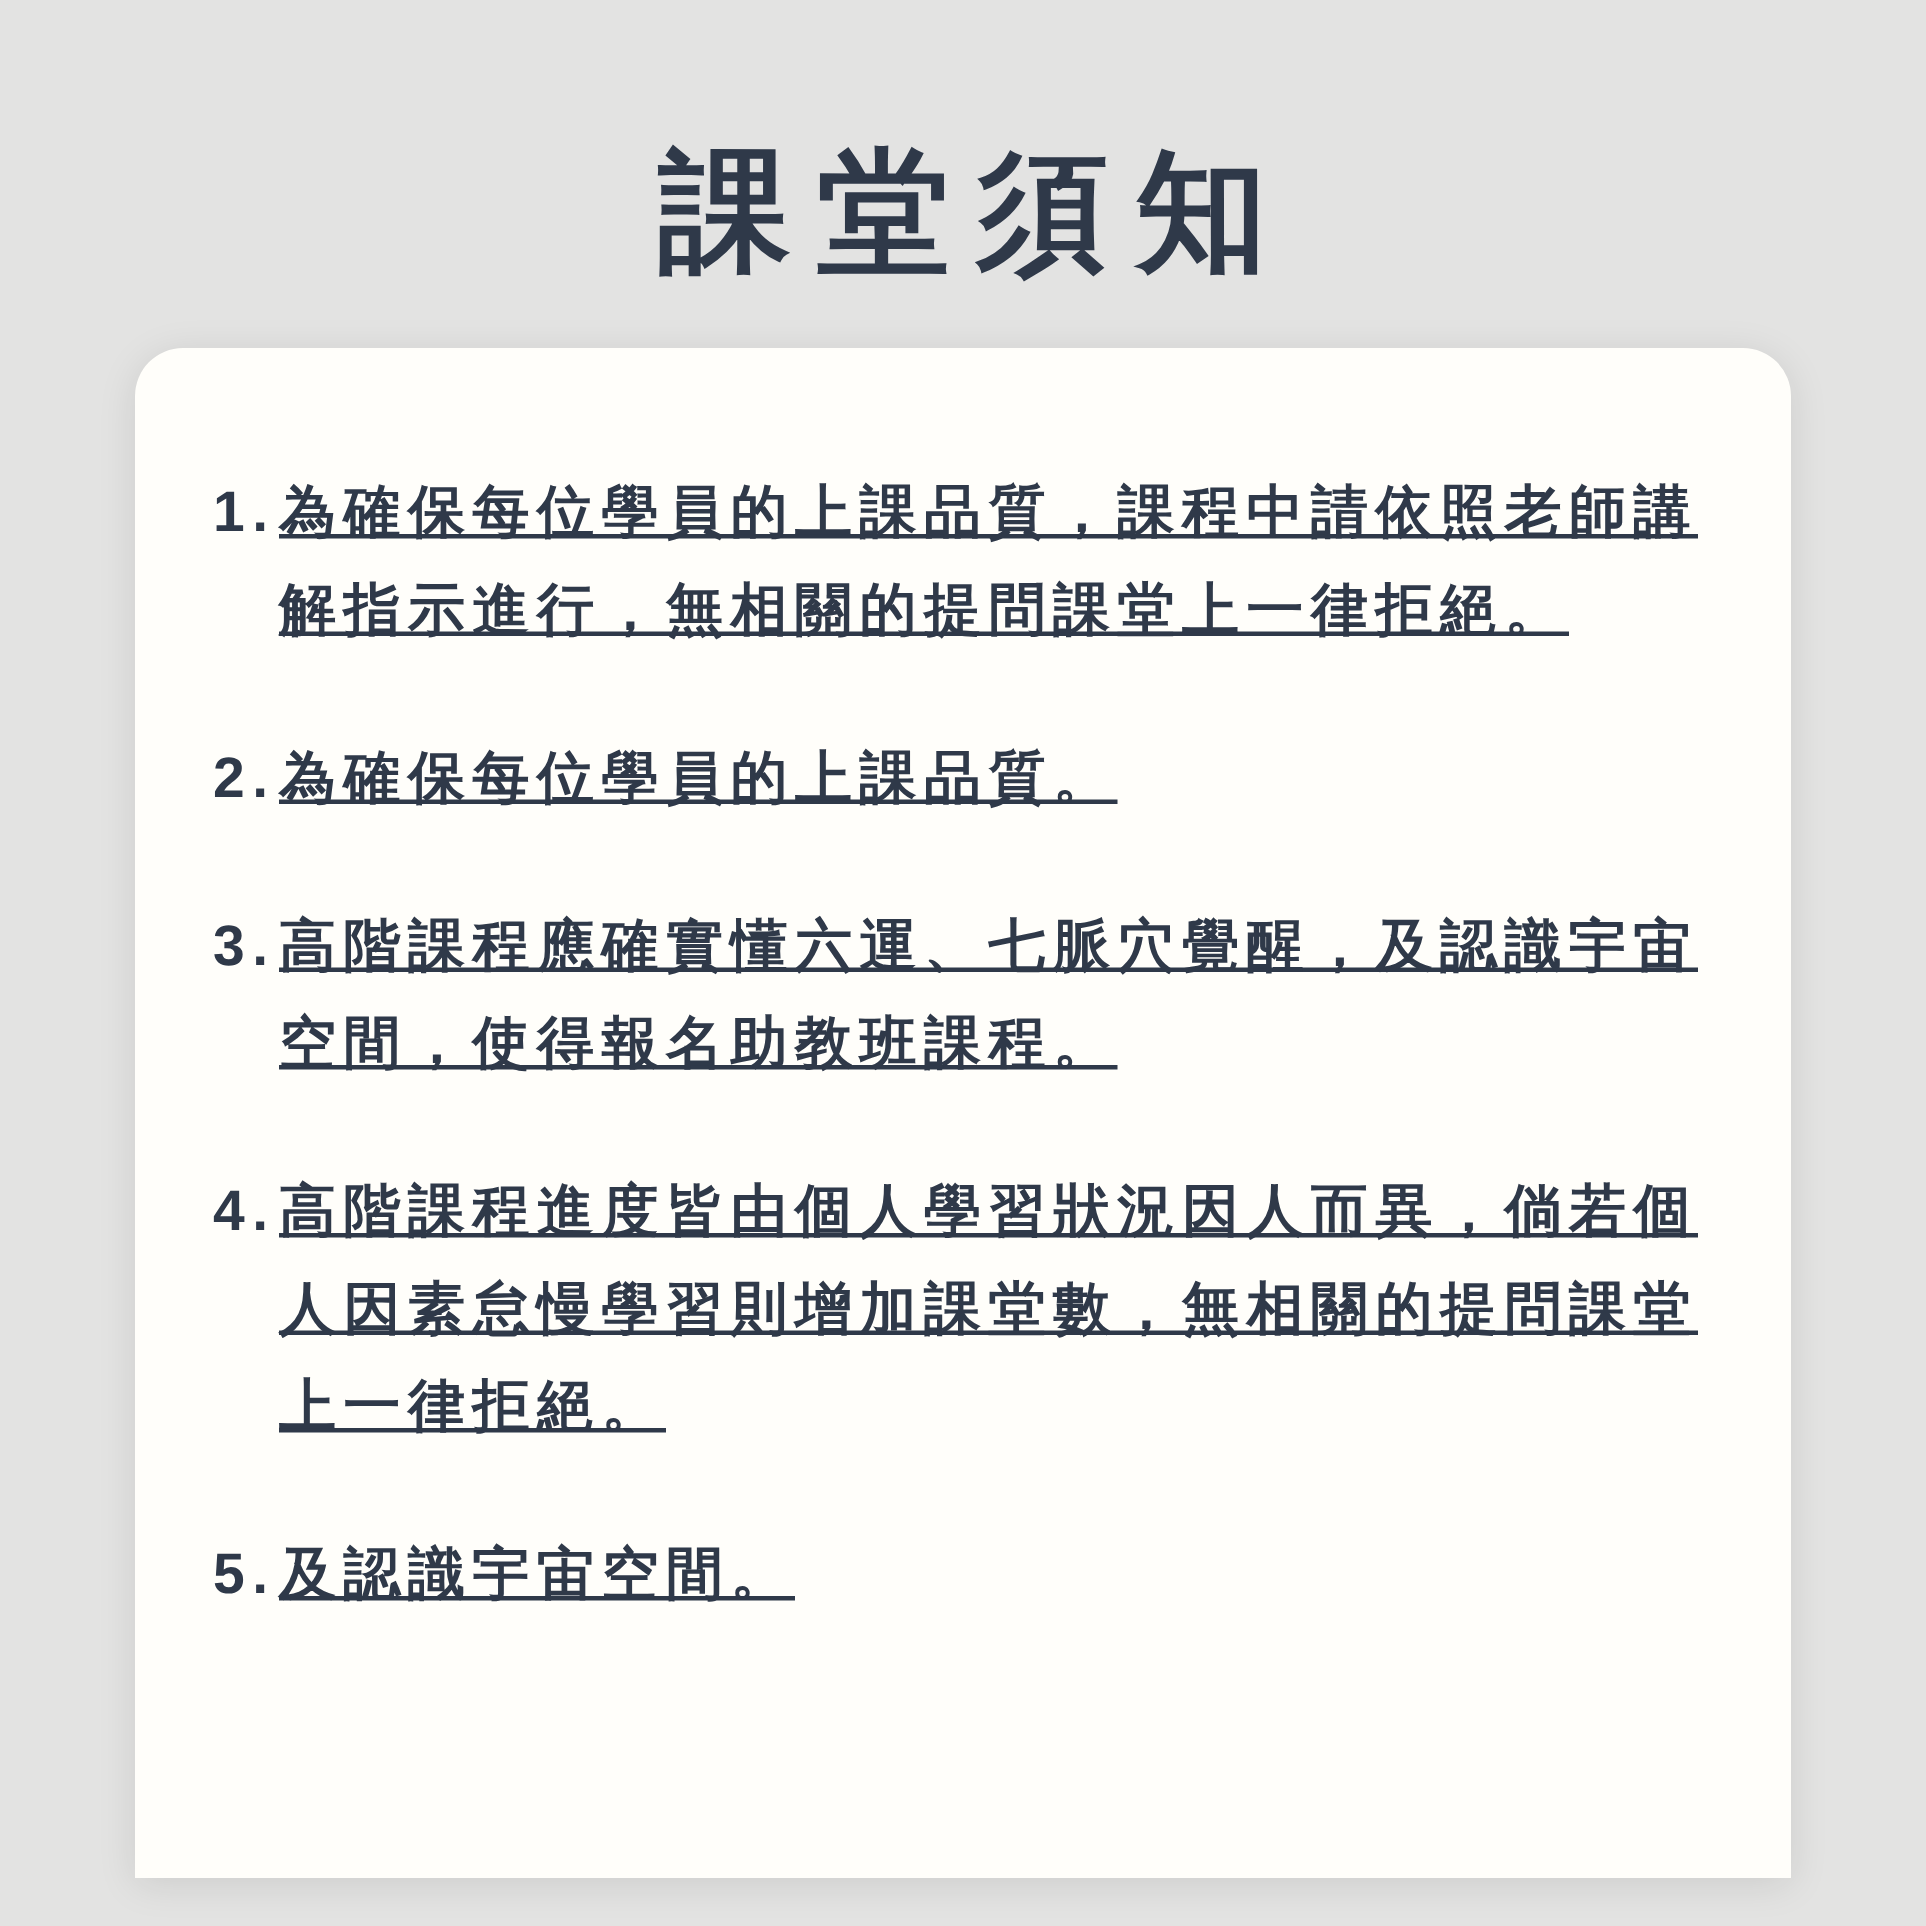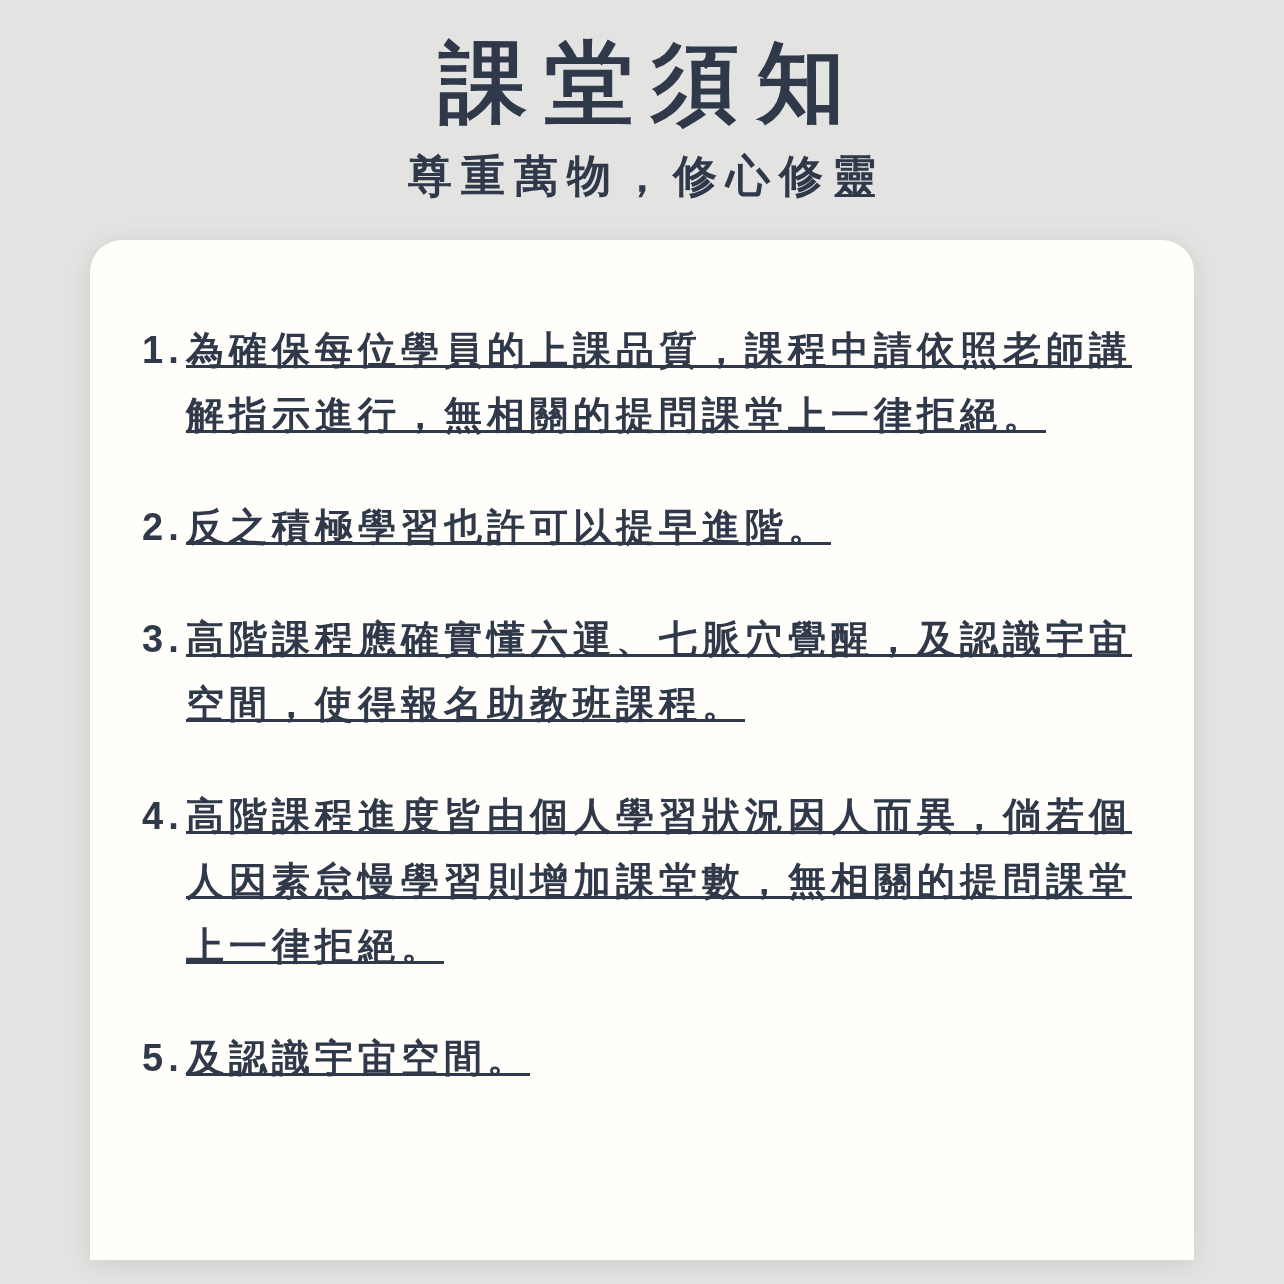--- a/index.html
+++ b/index.html
@@ -12,21 +12,21 @@
     background: #e3e3e2;
     overflow: hidden;
     font-family: "Liberation Sans", sans-serif;
     color: #2f3949;
   }
   .page-header {
     text-align: center;
   }
   .page-title {
     margin: 0;
-    padding-top: 30px;
+    padding-top: 88px;
     padding-left: 18px; 
     font-size: 88px;
     font-weight: 800;
     line-height: 1.2;
     letter-spacing: 18px;
     color: #2f3949;
   }
   .page-subtitle {
     margin: 0;
     margin-top: 14px;
@@ -71,34 +71,33 @@
     flex: 0 1 958px;
     max-width: 958px;
     text-decoration: underline;
   }
 </style>
 </head>
 <body>
 
 <header class="page-header">
   <h1 class="page-title">課堂須知</h1>
-  <h2 class="page-subtitle">尊重萬物，修心修靈</h2>
 </header>
 
 <section class="notice-card">
   <div class="rules-list">
 
     <div class="rule">
       <span class="num">1.</span>
       <span class="txt">為確保每位學員的上課品質，課程中請依照老師講解指示進行，無相關的提問課堂上一律拒絕。</span>
     </div>
 
     <div class="rule">
       <span class="num">2.</span>
-      <span class="txt">反之積極學習也許可以提早進階。</span>
+      <span class="txt">為確保每位學員的上課品質。</span>
     </div>
 
     <div class="rule">
       <span class="num">3.</span>
       <span class="txt">高階課程應確實懂六運、七脈穴覺醒，及認識宇宙空間，使得報名助教班課程。</span>
     </div>
 
     <div class="rule">
       <span class="num">4.</span>
       <span class="txt">高階課程進度皆由個人學習狀況因人而異，倘若個人因素怠慢學習則增加課堂數，無相關的提問課堂上一律拒絕。</span>

